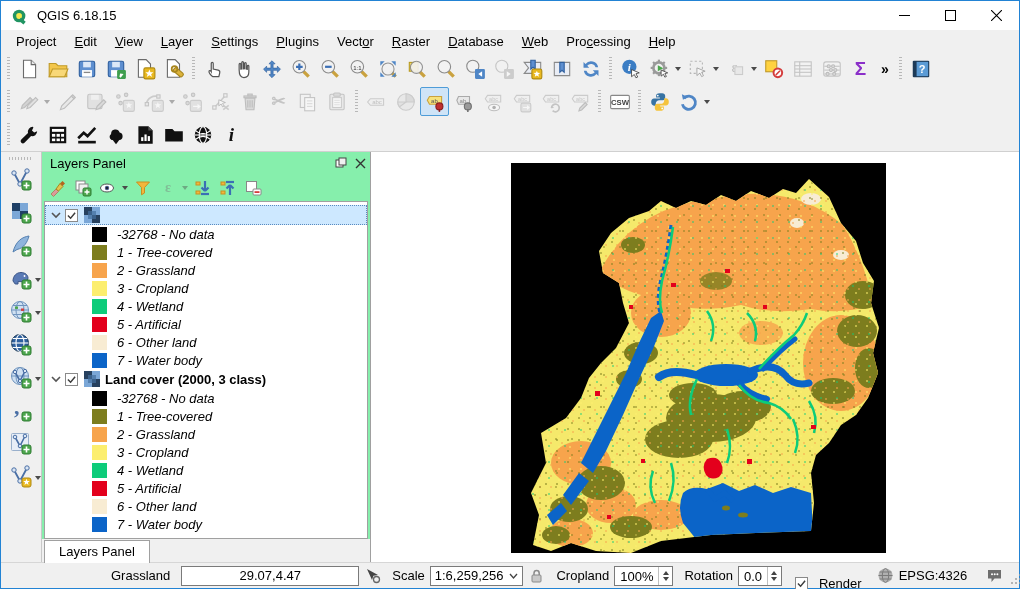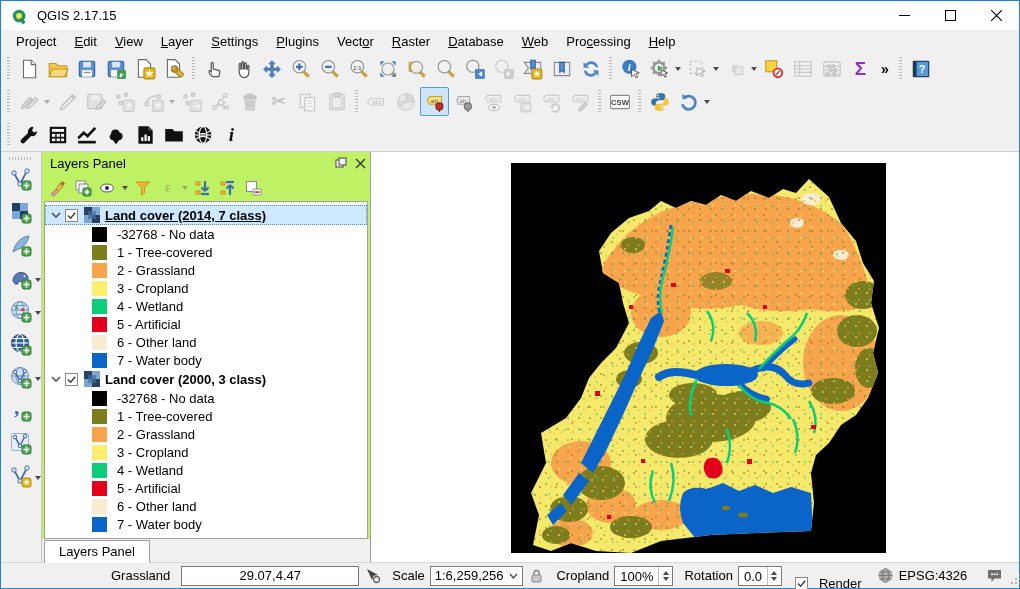--- a/index.html
+++ b/index.html
@@ -36,38 +36,38 @@
   
   .main { flex:1; display:flex; min-height:0; border-top:1px solid #d0d0d0; }
   .left-rail { width:40px; background:#f0f0f0; display:flex; flex-direction:column; align-items:center; padding-top:2px; flex:0 0 auto; }
   .left-rail .hgrip { width:24px; height:7px; margin:1px 0 2px;
         background:repeating-linear-gradient(90deg,#b8b8b8 0 1px,transparent 1px 3px); background-size:100% 3px; background-repeat:no-repeat; background-position:0 2px; }
   .rail-btn { width:30px; height:30px; display:flex; align-items:center; justify-content:center; position:relative; margin-bottom:3px; }
   .rail-btn svg { width:24px; height:24px; }
   .rail-dd { position:absolute; right:-7px; top:11px; }
 
   
-  .panel { width:330px; background:#bef264; border-left:1px solid #c8c8c8; border-right:1px solid #a0a0a0;
+  .panel { width:330px; background:#86efac; border-left:1px solid #c8c8c8; border-right:1px solid #a0a0a0;
            display:flex; flex-direction:column; flex:0 0 auto; }
   .panel-header { height:22px; display:flex; align-items:center; padding:0 4px 0 8px; }
   .panel-header-btns { margin-left:auto; display:flex; gap:8px; align-items:center; }
   .panel-tools { height:27px; display:flex; align-items:center; padding-left:4px; gap:1px; }
   .ptbtn { width:24px; height:24px; display:flex; align-items:center; justify-content:center; position:relative; }
   .ptbtn svg { width:18px; height:18px; }
   .layers-list { flex:1; background:#fff; border:1px solid #a0a0a0; margin:0 2px; overflow:hidden; padding-top:3px; }
   .layer-row { display:flex; align-items:center; height:20px; padding-left:4px; }
   .layer-row.selected { background:#cde8ff; outline:1px dotted #5a8bbf; outline-offset:-1px; }
   .chev { width:14px; height:14px; flex:0 0 auto; margin-right:2px; }
   .cb { width:13px; height:13px; border:1px solid #8a8a8a; background:#fff; margin-right:6px; position:relative; flex:0 0 auto; }
   .cb svg { position:absolute; left:1px; top:1px; width:9px; height:9px; }
   .layer-thumb { width:16px; height:16px; margin-right:5px; flex:0 0 auto; }
   .layer-name { font-weight:bold; white-space:nowrap; }
   .class-row { display:flex; align-items:center; height:18px; padding-left:47px; }
   .swatch { width:15px; height:15px; margin-right:10px; flex:0 0 auto; }
-  .class-label { white-space:nowrap; }
+  .class-label { white-space:nowrap;font-style:italic; }
   .panel-tabs { height:23px; display:flex; align-items:flex-end; padding-left:2px; background:#f0f0f0; }
   .ptab { padding:3px 14px; border:1px solid #a0a0a0; border-bottom:none; background:#e4e4e4; margin-right:2px; font-size:13px; }
   .ptab.active { background:#fff; position:relative; top:1px; padding-bottom:4px; }
 
   
   .map-area { flex:1; background:#fff; position:relative; overflow:hidden; }
   .raster { position:absolute; left:140px; top:11px; }
 
   
   .statusbar { height:26px; background:#f0f0f0; display:flex; align-items:center; flex:0 0 auto;
@@ -91,21 +91,21 @@
 <body>
 
 <div class="window">
 
   <div class="titlebar">
     <svg class="qgis-logo" viewBox="0 0 20 20">
       <circle cx="9" cy="10" r="7" fill="#209462"></circle>
       <circle cx="9" cy="10" r="3.2" fill="#f5e94d"></circle>
       <rect x="11" y="12" width="7" height="4" fill="#209462" transform="rotate(40 11 12)"></rect>
     </svg>
-    <span class="title-text">QGIS 2.17.15</span>
+    <span class="title-text">QGIS 6.18.15</span>
     <div class="win-controls">
       <div class="win-btn">
         <svg viewBox="0 0 11 11">
             <line x1="0" y1="5.5" x2="11" y2="5.5" stroke="#000" stroke-width="1"></line>
           </svg>
       </div>
       <div class="win-btn">
         <svg viewBox="0 0 11 11">
             <rect x="0.5" y="0.5" width="10" height="10" fill="none" stroke="#000"></rect>
           </svg>
@@ -823,21 +823,20 @@
                 <path d="M1 5l3 3 5-6" fill="none" stroke="#3c3c3c" stroke-width="1.6"></path>
               </svg>
             </span>
           <svg class="layer-thumb" viewBox="0 0 16 16">
               <rect width="8" height="8" fill="#27415f"></rect>
               <rect x="8" width="8" height="8" fill="#7ba7d7"></rect>
               <rect y="8" width="8" height="8" fill="#7ba7d7"></rect>
               <rect x="8" y="8" width="8" height="8" fill="#27415f"></rect>
               <rect x="4" y="4" width="8" height="8" fill="#456f9e" opacity=".7"></rect>
             </svg>
-          <span class="layer-name" style="text-decoration:underline">Land cover (2014, 7 class)</span>
         </div>
         <div>
 
             <div class="class-row">
               <span class="swatch" style="background-color: rgb(0, 0, 0);"></span>
               <span class="class-label">-32768 - No data</span>
             </div>
 
             <div class="class-row">
               <span class="swatch" style="background-color: rgb(125, 125, 30);"></span>

